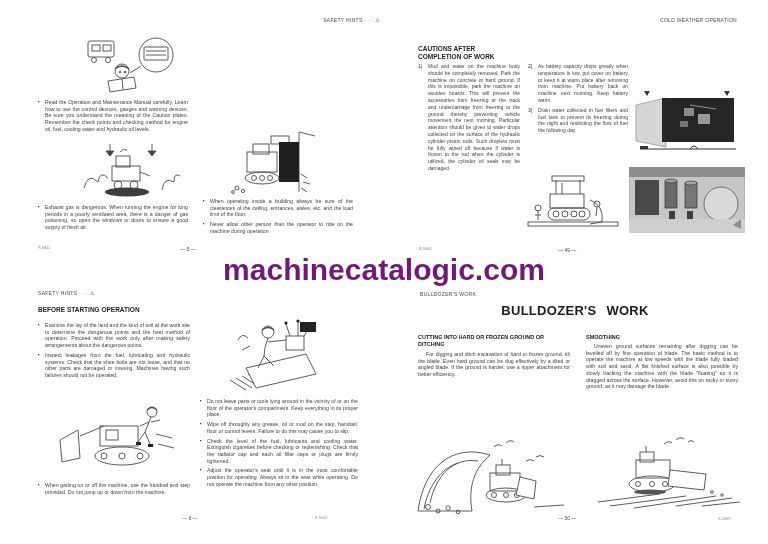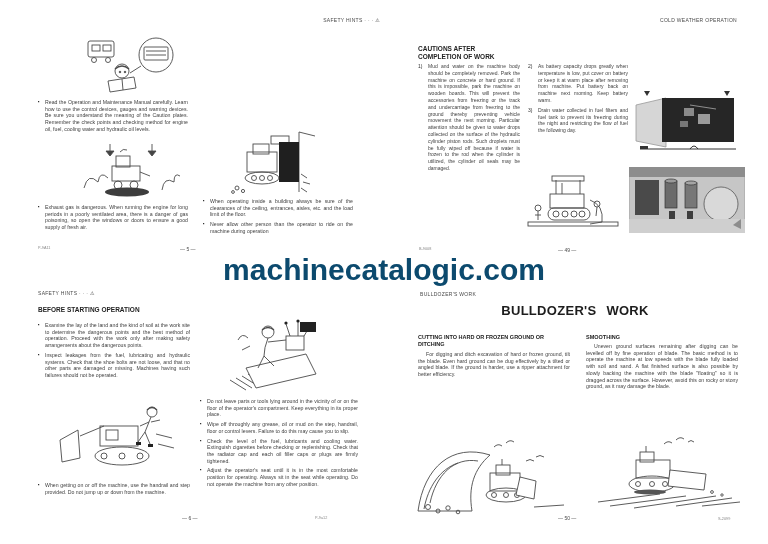--- a/index.html
+++ b/index.html
@@ -192,21 +192,21 @@
       <rect x="0" y="52" width="116" height="14" fill="#cfcfcf"></rect>
       <rect x="40" y="44" width="6" height="8" fill="#3d3d3d"></rect>
       <rect x="58" y="44" width="6" height="8" fill="#3d3d3d"></rect>
       <polygon points="104,58 112,52 112,62" fill="#8d8d8d"></polygon>
     </svg>
   </div>
 
   <div class="abs code" style="left:419px;top:247px;">B-9008</div>
   <div class="abs pgnum" style="left:558px;top:247px;">— 49 —</div>
 
-  <div class="abs wm" style="left:0;top:253px;width:768px;color:#0c4a6e;">machinecatalogic.com</div>
+  <div class="abs wm" style="left:0;top:253px;width:768px;color:#701a75;">machinecatalogic.com</div>
 
   <div class="abs hdr" style="left:38px;top:290px;">SAFETY HINTS · · · ⚠</div>
   <div class="abs h1" style="left:38px;top:306px;font-size:6.5px;">BEFORE STARTING OPERATION</div>
 
   <div class="abs body" style="left:38px;top:322px;width:152px;">
     <div class="bullet">
         <span class="bmark">▪</span>
         <span>Examine the lay of the land and the kind of soil at the work site to determine the dangerous points and the best method of operation. Proceed with the work only after making safety arrangements about the dangerous points.</span>
       </div>
     <div class="bullet">

